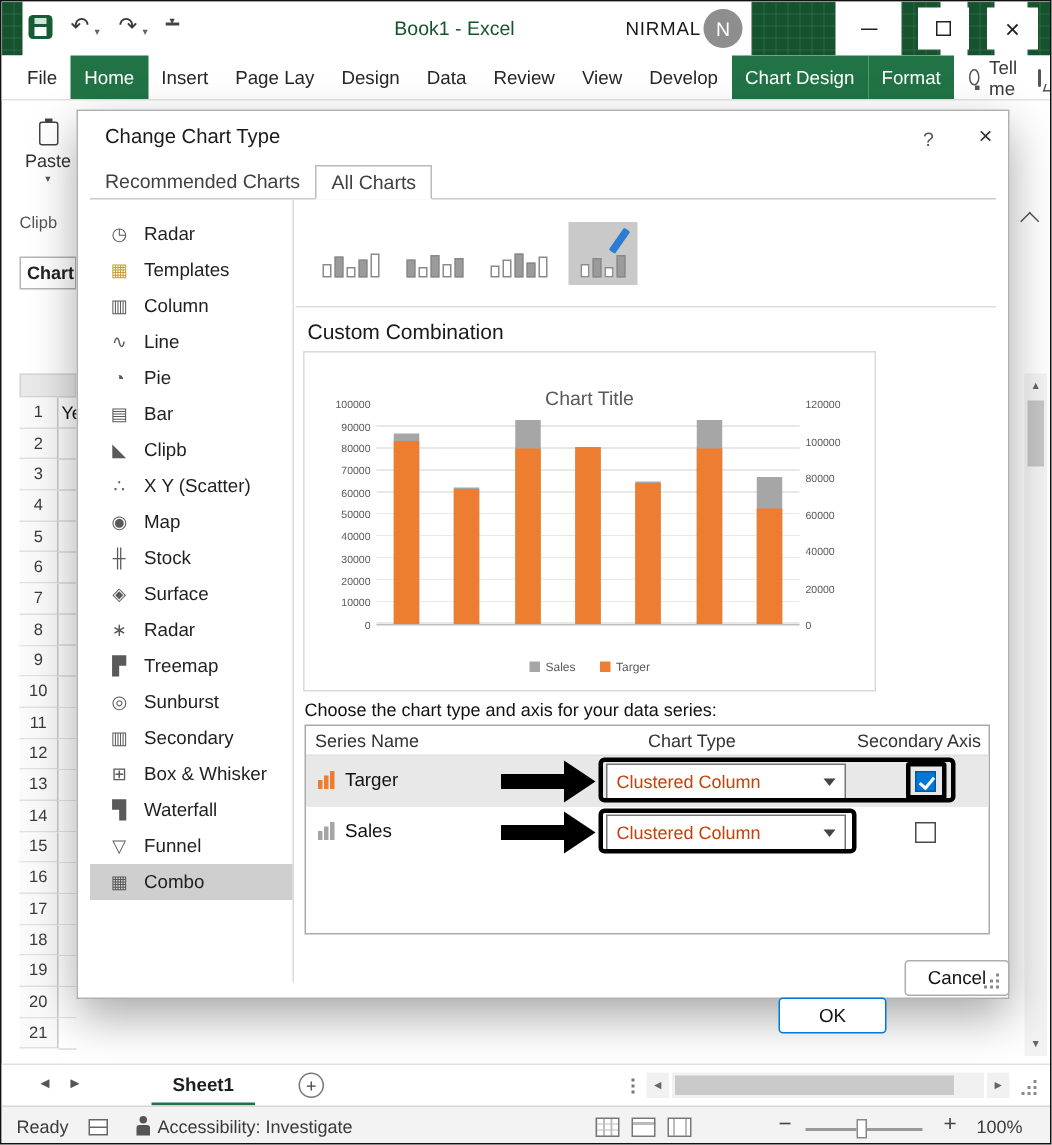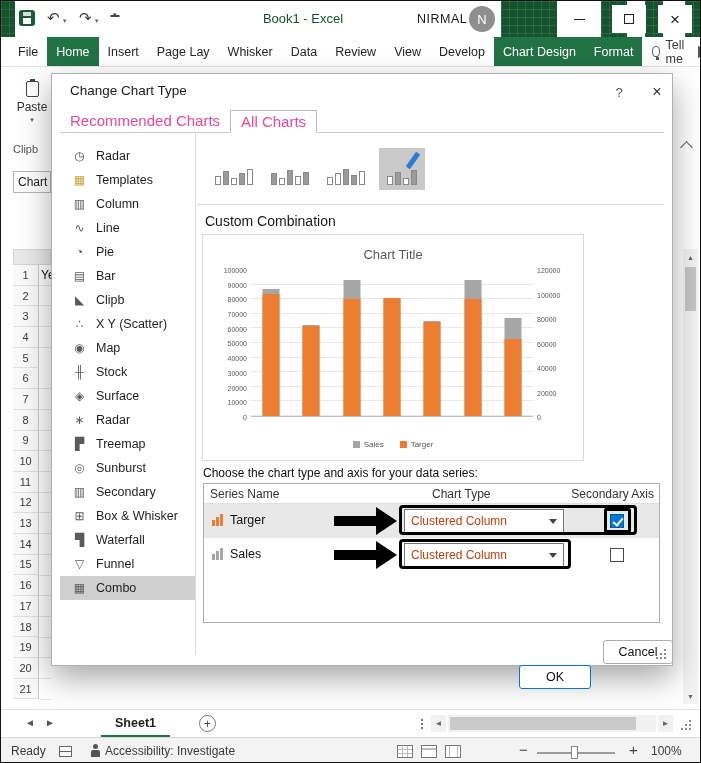--- a/index.html
+++ b/index.html
@@ -42,21 +42,21 @@
   .bubble::after{content:"";position:absolute;bottom:-4px;left:3px;width:4px;height:4px;background:#fff;
     border-left:1.5px solid #555;border-bottom:1.5px solid #555;transform:skewX(-18deg);}
   
   .paste{position:absolute;left:14px;top:80px;width:34px;display:flex;flex-direction:column;align-items:center;gap:3px;}
   .clip{width:13px;height:16px;border:1.5px solid #444;border-radius:2px;background:#fff;position:relative;}
   .clip::before{content:"";position:absolute;top:-3px;left:3px;width:5px;height:3px;background:#444;}
   .paste .lbl{font-size:12px;color:#333;}
   .paste .c{font-size:7px;color:#555;line-height:5px;}
   .clipgrp{position:absolute;left:12px;top:142px;font-size:11px;color:#555;}
   .namebox{position:absolute;left:12px;top:170px;width:38px;height:22px;border:1px solid #B5B5B5;background:#fff;
-    font-size:12px;color:#222;display:flex;align-items:center;padding-left:4px;overflow:hidden;}
+    font-size:12px;color:#222;display:flex;align-items:center;padding-left:4px;overflow:hidden;font-weight:bold;}
   .shcorner{position:absolute;left:12px;top:248px;width:38px;height:16px;background:#E9E9E9;border:1px solid #D5D5D5;}
   .rowheads{position:absolute;left:12px;top:264px;width:26px;}
   .rownum{height:20.7px;border-bottom:1px solid #E0E0E0;border-right:1px solid #C9C9C9;background:#FAFAFA;
     font-size:11px;color:#3a3a3a;display:flex;align-items:center;justify-content:center;}
   .gridsliver{position:absolute;left:38px;top:264px;width:12px;height:435px;
     background:repeating-linear-gradient(to bottom,transparent 0,transparent 19.7px,#E4E4E4 19.7px,#E4E4E4 20.7px);}
   .cellA1{position:absolute;left:40px;top:267px;font-size:12px;color:#111;}
   .collapse{position:absolute;left:681px;top:142px;width:9px;height:9px;border-left:1.5px solid #555;
     border-top:1.5px solid #555;transform:rotate(45deg);}
   .vscroll{position:absolute;left:682px;top:248px;width:15px;height:455px;background:#F3F3F3;}
@@ -65,42 +65,42 @@
   .vthumb{position:absolute;left:2px;top:18px;width:11px;height:44px;background:#C6C6C6;}
   
   .dialog{position:absolute;left:50px;top:72px;width:622px;height:593px;background:#fff;
     border:1px solid #B0B0B0;box-shadow:0 12px 30px rgba(0,0,0,.35);}
   .dtitle{position:absolute;left:18px;top:9px;font-size:13.5px;color:#1a1a1a;}
   .dhelp{position:absolute;left:552px;top:6px;width:30px;height:24px;display:flex;align-items:center;
     justify-content:center;font-size:13px;color:#555;}
   .dclose{position:absolute;left:590px;top:6px;width:30px;height:24px;display:flex;align-items:center;
     justify-content:center;font-size:16px;color:#333;}
   .dtabs{position:absolute;left:8px;top:36px;height:22px;display:flex;align-items:stretch;}
-  .dtab{line-height:22px;padding:0 10px;font-size:15px;color:#ec4899;}
+  .dtab{line-height:22px;padding:0 10px;font-size:13px;color:#404040;}
   .dtab.active{position:relative;z-index:3;background:#fff;border:1px solid #BBB;border-bottom:1px solid #fff;
     margin-bottom:-1px;}
   .dsep{position:absolute;left:8px;right:8px;top:58px;border-top:1px solid #C9C9C9;}
   .listwrap{position:absolute;left:8px;top:59px;width:136px;bottom:10px;border-right:1px solid #DADADA;padding-top:11px;}
   .citem{height:24px;display:flex;align-items:center;gap:9px;padding-left:12px;font-size:12.5px;color:#1f1f1f;}
   .citem.sel{background:#CFCFCF;}
   .cicon{width:15px;text-align:center;color:#5a5a5a;font-size:12px;}
   .rpanel{position:absolute;left:145px;top:59px;right:8px;bottom:8px;}
   .subtypes{position:absolute;left:0;right:0;top:0;height:72px;border-bottom:1px solid #DDD;display:flex;
     align-items:center;gap:10px;padding-left:14px;}
   .sub{width:46px;height:42px;display:flex;align-items:flex-end;justify-content:center;gap:2px;
     padding:5px 4px;position:relative;}
   .sub.sel{background:#C9C9C9;}
   .sbar{width:6px;background:#fff;border:1px solid #8a8a8a;}
   .sbar.fill{background:#9b9b9b;}
   .pencil{position:absolute;right:3px;top:10px;width:18px;height:5px;background:#2B7CD3;border-radius:1px;
     transform:rotate(-55deg);}
   .sectitle{position:absolute;left:8px;top:80px;font-size:14px;color:#1a1a1a;}
   
   .preview{position:absolute;left:5px;top:101px;width:382px;height:227px;border:1px solid #D9D9D9;background:#fff;}
-  .ptitle{position:absolute;left:0;right:0;top:12px;text-align:center;font-size:13px;color:#595959;}
+  .ptitle{position:absolute;left:0;right:0;top:23px;text-align:center;font-size:13px;color:#595959;}
   .axleft{position:absolute;left:4px;top:32px;width:40px;height:154px;display:flex;flex-direction:column;
     justify-content:space-between;align-items:flex-end;font-size:7px;color:#595959;line-height:1;}
   .axright{position:absolute;left:334px;top:32px;height:154px;display:flex;flex-direction:column;
     justify-content:space-between;align-items:flex-start;font-size:7px;color:#595959;line-height:1;}
   .plot{position:absolute;left:48px;top:36px;width:282px;height:146px;border-bottom:1px solid #BFBFBF;
     background:repeating-linear-gradient(to top,#E8E8E8 0,#E8E8E8 1px,transparent 1px,transparent 14.6px);
     display:flex;}
   .slot{flex:1;position:relative;}
   .bar{position:absolute;bottom:0;left:50%;transform:translateX(-50%);width:17px;}
   .bar.front{z-index:2;}
@@ -207,21 +207,21 @@
         <span class="closeico">×</span>
       </div>
   </div>
 
   <div class="ribbon">
     <div style="display:flex;">
         <div class="rtab">File</div>
         <div class="rtab active">Home</div>
         <div class="rtab">Insert</div>
         <div class="rtab">Page Lay</div>
-        <div class="rtab">Whisker</div>
+        <div class="rtab">Design</div>
         <div class="rtab">Data</div>
         <div class="rtab">Review</div>
         <div class="rtab">View</div>
         <div class="rtab">Develop</div>
         <div class="rtab active">Chart Design</div>
         <div class="rtab active">Format</div>
       </div>
     <div class="tellme">
       <span class="bulb"></span>
       <span>Tell me</span>

